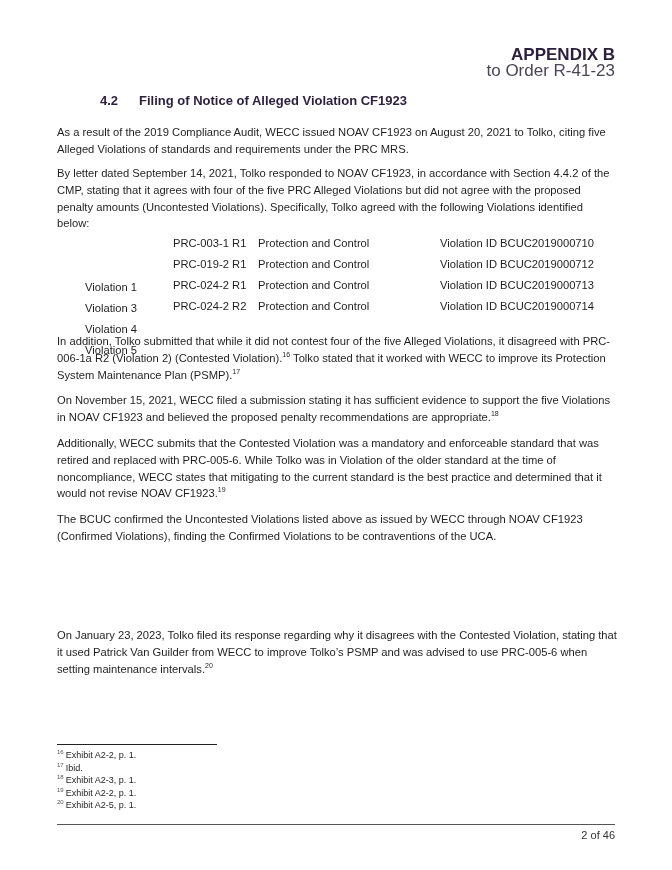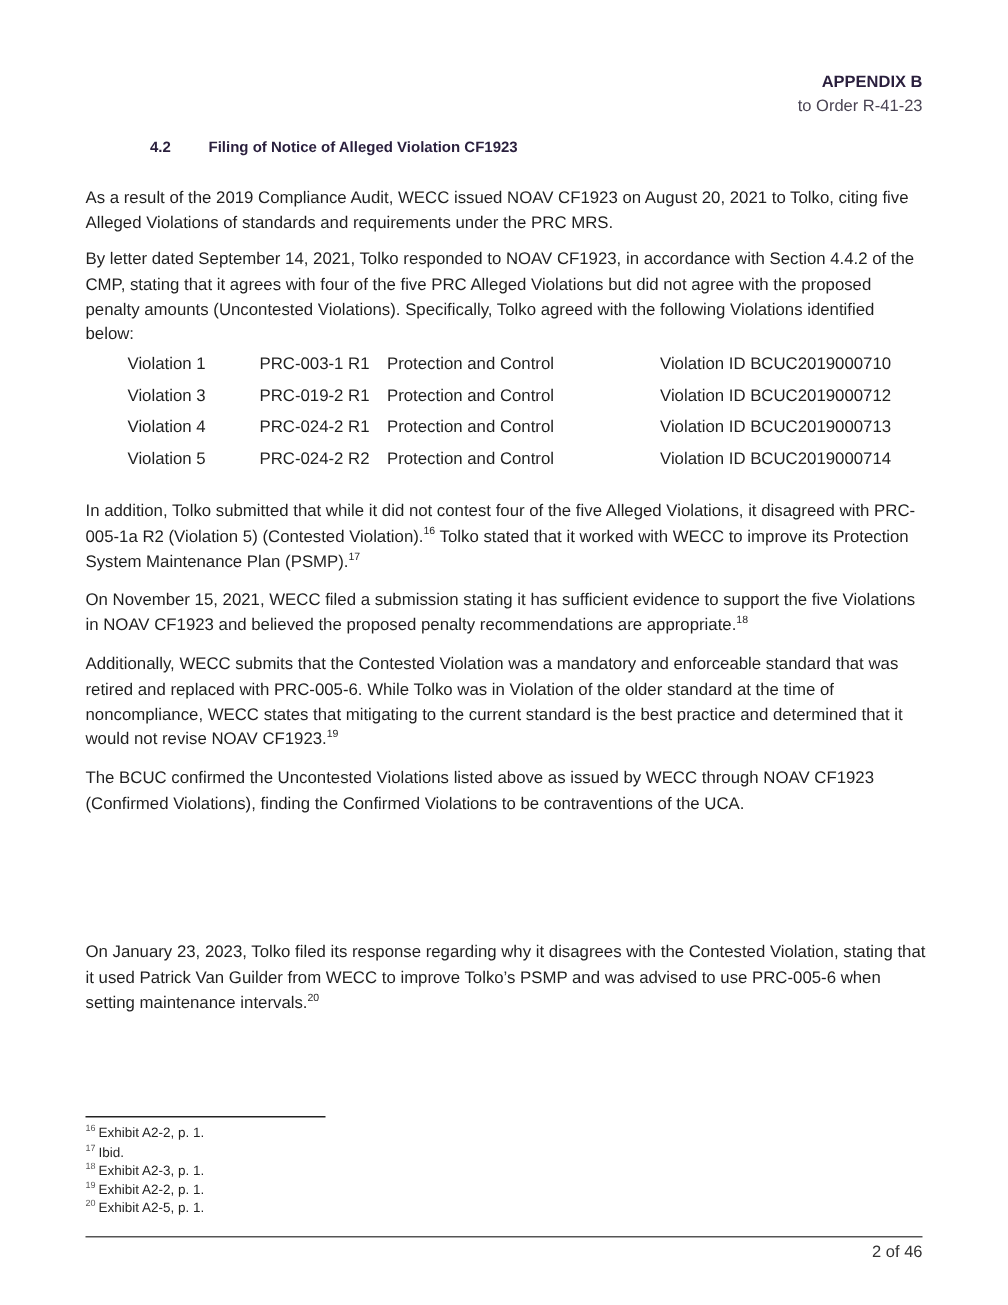--- a/index.html
+++ b/index.html
@@ -1,29 +1,29 @@
 <!DOCTYPE html>
 <html><head>
 <meta charset="utf-8">
 <style>
   html, body { margin: 0; padding: 0; background: #ffffff; }
   body { width: 672px; height: 870px; position: relative; overflow: hidden;
          font-family: "Liberation Sans", sans-serif; color: #1a1a1a; }
   .page { position: absolute; left: 0; top: 0; width: 672px; height: 870px; }
-  .appendix { position: absolute; right: 57px; top: 47px; text-align: right; font-size: 11px; line-height: 16px; color: #3a2a4a; }
+  .appendix { position: absolute; right: 57px; top: 47px; text-align: right; font-size: 17px; line-height: 16px; color: #3a2a4a; }
   .appendix .a1 { font-weight: bold; color: #2a1f3d; }
   .appendix .a2 { color: #4a4454; }
-  .heading { position: absolute; left: 100px; font-size: 10px; font-weight: bold; color: #2a1f3d; }
+  .heading { position: absolute; left: 100px; font-size: 13px; font-weight: bold; color: #2a1f3d; }
   .heading .num { display: inline-block; width: 39px; }
   .para { position: absolute; left: 57px; width: 560px; font-size: 11.2px; line-height: 16.8px; color: #1f1f1f; }
   .para sup { font-size: 7px; line-height: 0; vertical-align: super; }
   .vtable { position: absolute; left: 85px; top: 237px; font-size: 11.2px; color: #1f1f1f; }
   .vrow { position: relative; height: 21px; width: 540px; }
   .vrow span { position: absolute; top: 0; white-space: nowrap; }
-  .c1 { left: 0; } .c2 { left: 88px; } .c3 { left: 173px; } .c4 { left: 355px; }
+  .c1 { left: 0; margin-top: 44px; } .c2 { left: 88px; } .c3 { left: 173px; } .c4 { left: 355px; }
   .fn-rule { position: absolute; left: 57px; top: 744px; width: 160px; height: 0; border-top: 1px solid #222; }
   .footnotes { position: absolute; left: 57px; top: 749px; font-size: 9px; line-height: 12.5px; color: #1f1f1f; }
   .footnotes sup { font-size: 6px; vertical-align: super; line-height: 0; margin-right: 2px; color: #555; }
   .bottom-rule { position: absolute; left: 57px; top: 824px; width: 558px; border-top: 1px solid #555; }
   .pageno { position: absolute; right: 57px; top: 829px; font-size: 11px; color: #333; }
 </style>
 </head>
 <body>
 
 <div class="page">
@@ -62,21 +62,21 @@
     </div>
     <div class="vrow">
       <span class="c1">Violation 5</span>
       <span class="c2">PRC-024-2 R2</span>
       <span class="c3">Protection and Control</span>
       <span class="c4">Violation ID BCUC2019000714</span>
     </div>
   </div>
 
   <div class="para" style="top:333px;">
-    <span>In addition, Tolko submitted that while it did not contest four of the five Alleged Violations, it disagreed with PRC-005-1a R2 (Violation 5) (Contested Violation).</span><sup>16</sup><span> Tolko stated that it worked with WECC to improve its Protection System Maintenance Plan (PSMP).</span><sup>17</sup>
+    <span>In addition, Tolko submitted that while it did not contest four of the five Alleged Violations, it disagreed with PRC-006-1a R2 (Violation 2) (Contested Violation).</span><sup>16</sup><span> Tolko stated that it worked with WECC to improve its Protection System Maintenance Plan (PSMP).</span><sup>17</sup>
   </div>
 
   <div class="para" style="top:392px;">
     <span>On November 15, 2021, WECC filed a submission stating it has sufficient evidence to support the five Violations in NOAV CF1923 and believed the proposed penalty recommendations are appropriate.</span><sup>18</sup>
   </div>
 
   <div class="para" style="top:435px;">
     <span>Additionally, WECC submits that the Contested Violation was a mandatory and enforceable standard that was retired and replaced with PRC-005-6. While Tolko was in Violation of the older standard at the time of noncompliance, WECC states that mitigating to the current standard is the best practice and determined that it would not revise NOAV CF1923.</span><sup>19</sup>
   </div>
 

